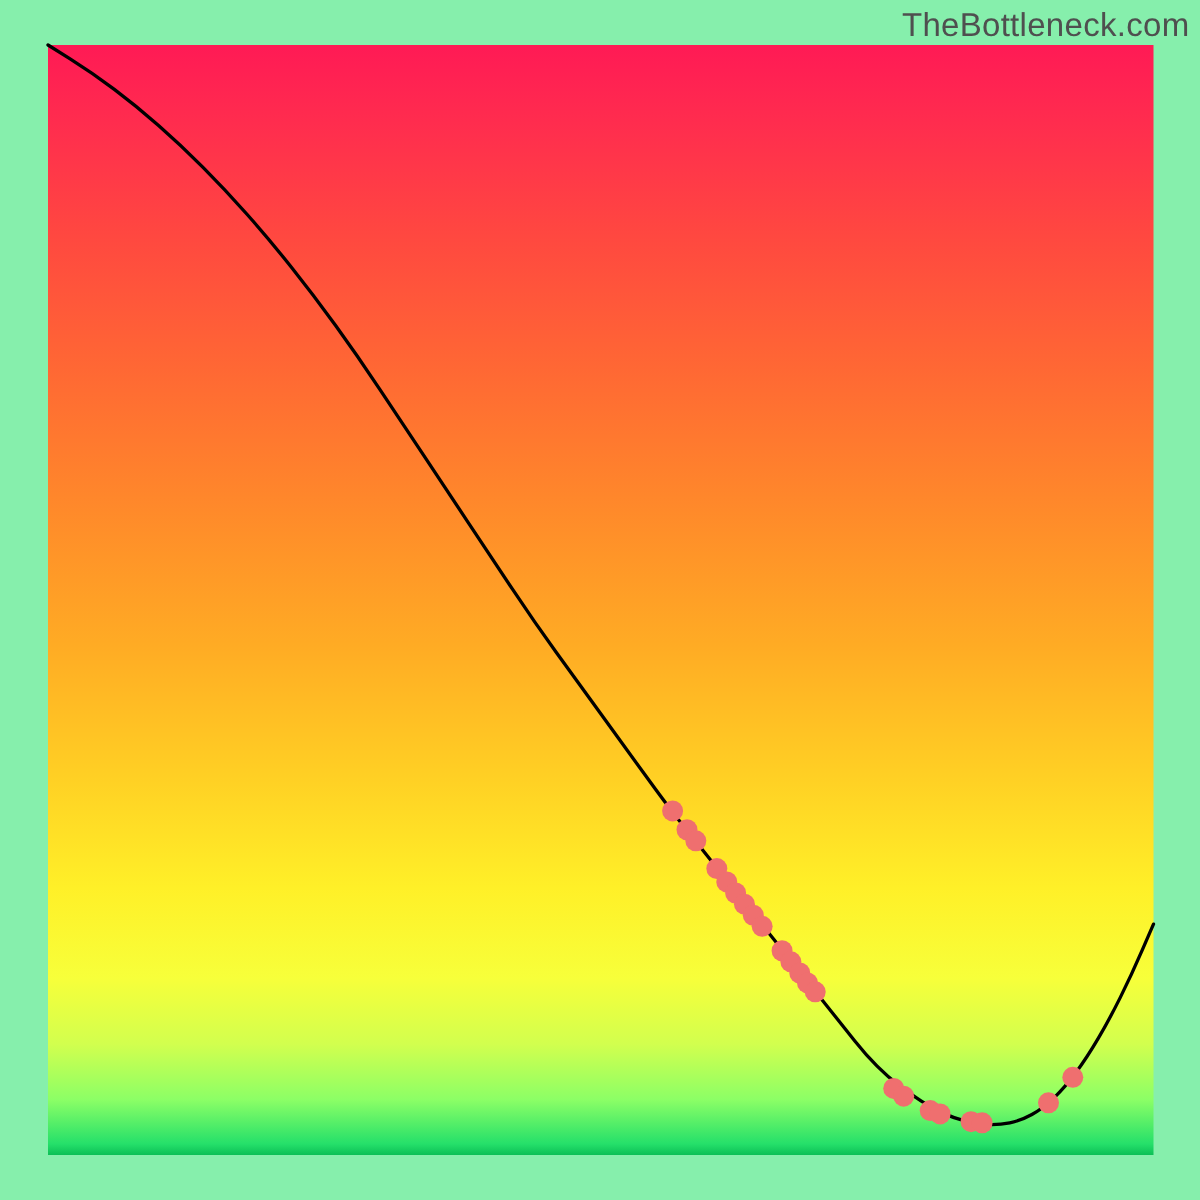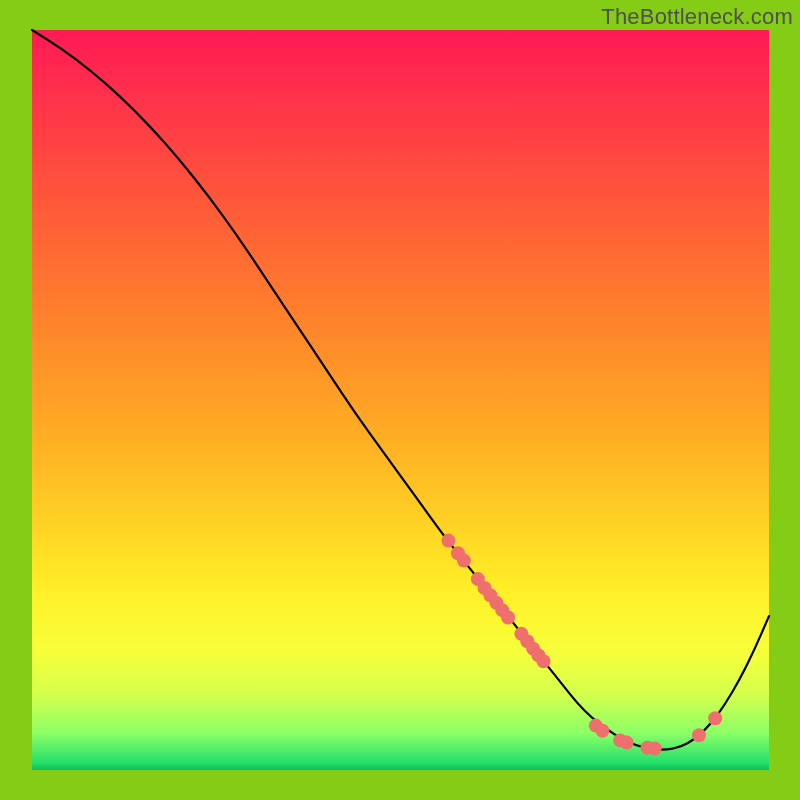--- a/index.html
+++ b/index.html
@@ -8,21 +8,21 @@
     width: 800px;
     height: 800px;
     background: #000000;
     overflow: hidden;
     font-family: Arial, Helvetica, sans-serif;
   }
   .stage {
     position: relative;
     width: 800px;
     height: 800px;
-    background: #84cc16;
+    background: #86efac;
   }
   .plot {
     position: absolute;
     left: 32px;
     top: 30px;
     width: 737px;
     height: 740px;
     
     background: linear-gradient(to bottom,
       #ff1a55 0%,

